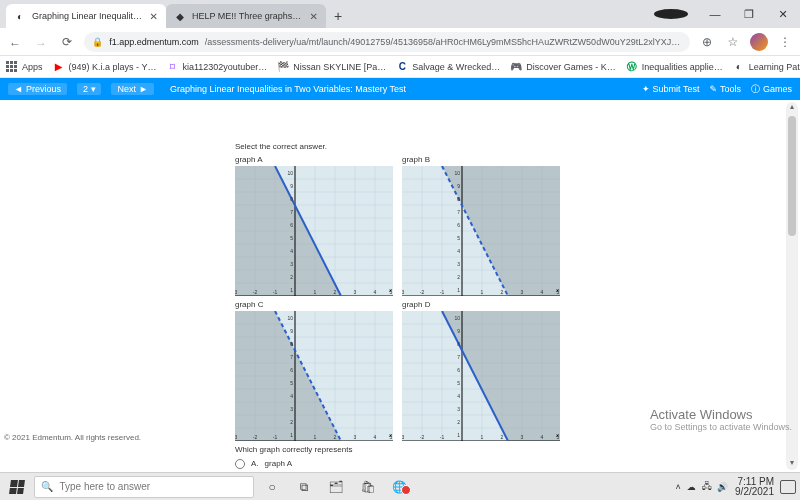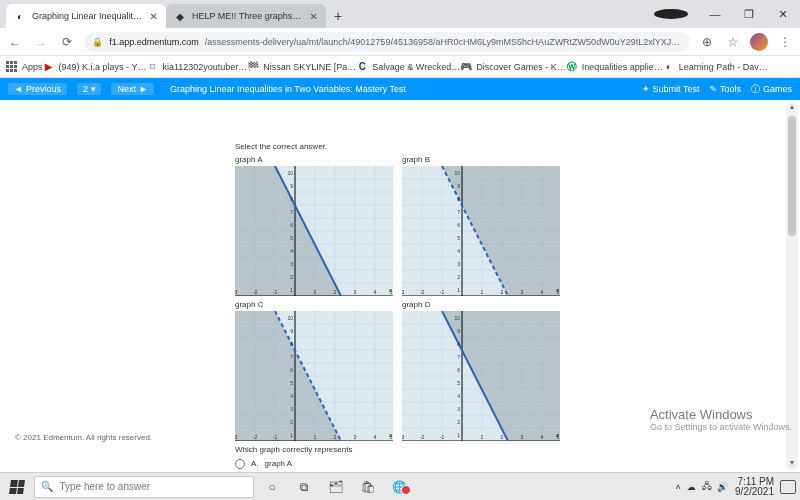--- a/index.html
+++ b/index.html
@@ -19,21 +19,21 @@
 
   
   .omnibar { height:28px; background:#fff; display:flex; align-items:center; padding:0 6px; gap:8px; border-bottom:1px solid #e3e3e3;}
   .omnibar .navicon { width:18px; text-align:center; color:#5f6368; font-size:12px; }
   .omnibox { flex:1; height:20px; background:#f1f3f4; border-radius:10px; display:flex; align-items:center; padding:0 8px; font-size:9px; color:#202124; gap:6px; overflow:hidden;}
   .omnibox .lock { font-size:9px; }
   .omnibar .righticon { width:18px; text-align:center; color:#5f6368; font-size:12px;}
   .avatar { width:18px; height:18px; border-radius:50%; background:linear-gradient(135deg,#8e44ad,#f39c12); }
 
   
-  .bookmarks { height:22px; background:#fff; display:flex; align-items:center; padding:0 6px; border-bottom:1px solid #e8e8e8;}
+  .bookmarks { height:22px; background:#fff; display:flex; align-items:center; padding:0 6px; gap:10px; border-bottom:1px solid #e8e8e8;}
   .bookmarks .bk { display:flex; align-items:center; gap:4px; font-size:9px; color:#3c4043; white-space:nowrap;}
   .bookmarks .bk .ico { width:12px; height:12px; display:inline-flex; align-items:center; justify-content:center; font-size:10px;}
   .apps-grid { width:12px; height:12px; display:grid; grid-template-columns:repeat(3,3px); grid-template-rows:repeat(3,3px); gap:1px;}
   .apps-grid i { background:#5f6368; }
 
   
   .assess-bar { height:22px; background:#0096ff; color:#fff; display:flex; align-items:center; padding:0 8px; font-size:9px; gap:10px;}
   .assess-bar .chip { background:rgba(255,255,255,.18); padding:1px 6px; border-radius:2px; display:flex; align-items:center; gap:3px;}
   .assess-bar .title { margin-left:6px; }
   .assess-bar .right { margin-left:auto; display:flex; gap:10px;}
@@ -55,21 +55,21 @@
   .scrollbar { position:absolute; right:2px; top:2px; bottom:2px; width:12px; }
   .scrollbar .track { position:absolute; inset:0; background:#f1f1f1; border-radius:6px;}
   .scrollbar .up,.scrollbar .down{ position:absolute; left:0; right:0; height:12px; text-align:center; font-size:8px; color:#666;}
   .scrollbar .up{ top:0;} .scrollbar .down{ bottom:0;}
   .scrollbar .thumb{ position:absolute; left:2px; right:2px; top:14px; height:120px; background:#c6c6c6; border-radius:4px;}
 
   .watermark { position:absolute; right:8px; bottom:40px; text-align:left; color:#8a8a8a; }
   .watermark .l1 { font-size:13px; color:#7a7a7a;}
   .watermark .l2 { font-size:9px; color:#9a9a9a;}
 
-  .copyright { position:absolute; left:15px; bottom:30px; font-size:8px; color:#666;}
+  .copyright { position:absolute; left:4px; bottom:30px; font-size:8px; color:#666;}
 
   
   .taskbar { position:absolute; left:0; right:0; bottom:0; height:28px; background:#e9e9e9; border-top:1px solid #cfcfcf; display:flex; align-items:center; padding:0 4px; gap:4px;}
   .start { width:26px; height:22px; display:flex; align-items:center; justify-content:center;}
   .winlogo { width:14px; height:14px; display:grid; grid-template-columns:1fr 1fr; grid-template-rows:1fr 1fr; gap:1px; transform:skewX(-8deg);}
   .winlogo i{ background:#333;}
   .searchbox { width:220px; height:22px; background:#fff; border:1px solid #ccc; border-radius:2px; display:flex; align-items:center; padding:0 6px; gap:6px; font-size:10px; color:#777;}
   .tb-icon { width:28px; height:22px; display:flex; align-items:center; justify-content:center; font-size:12px; color:#444;}
   .tb-icon.badge { position:relative;}
   .tb-icon.badge::after{ content:""; position:absolute; right:3px; bottom:3px; width:8px; height:8px; background:#e53935; border-radius:50%; border:1px solid #fff;}

